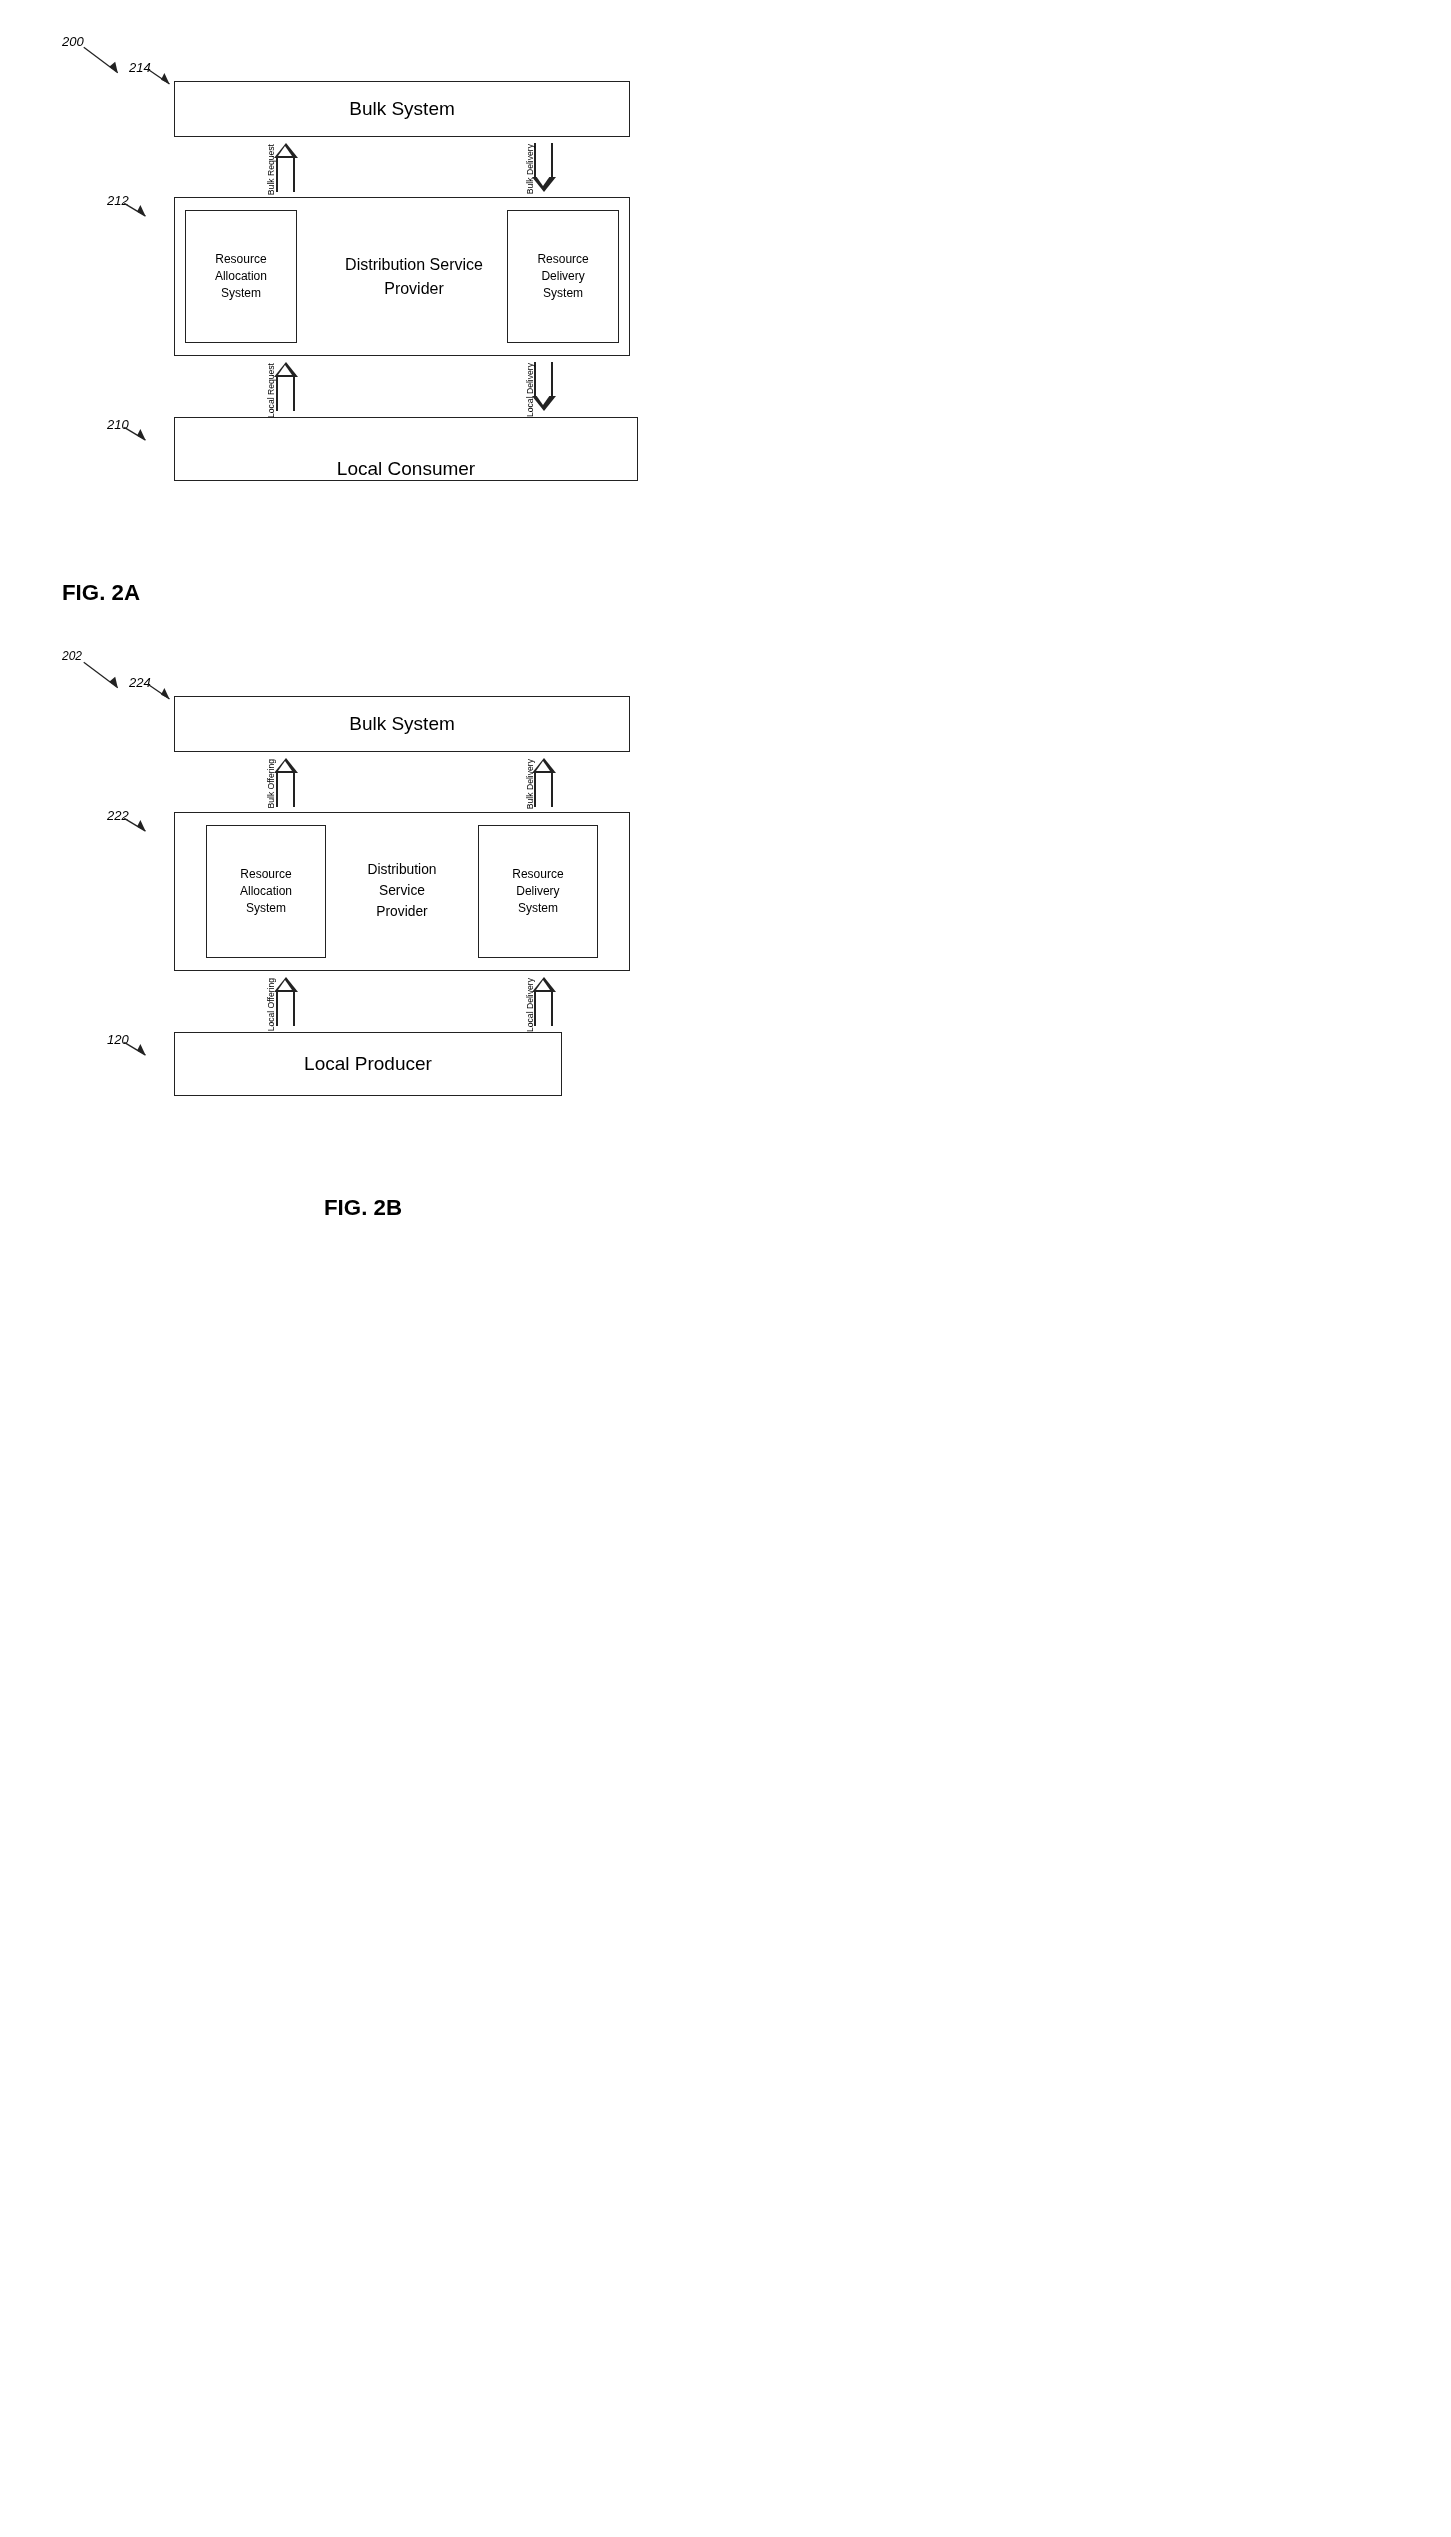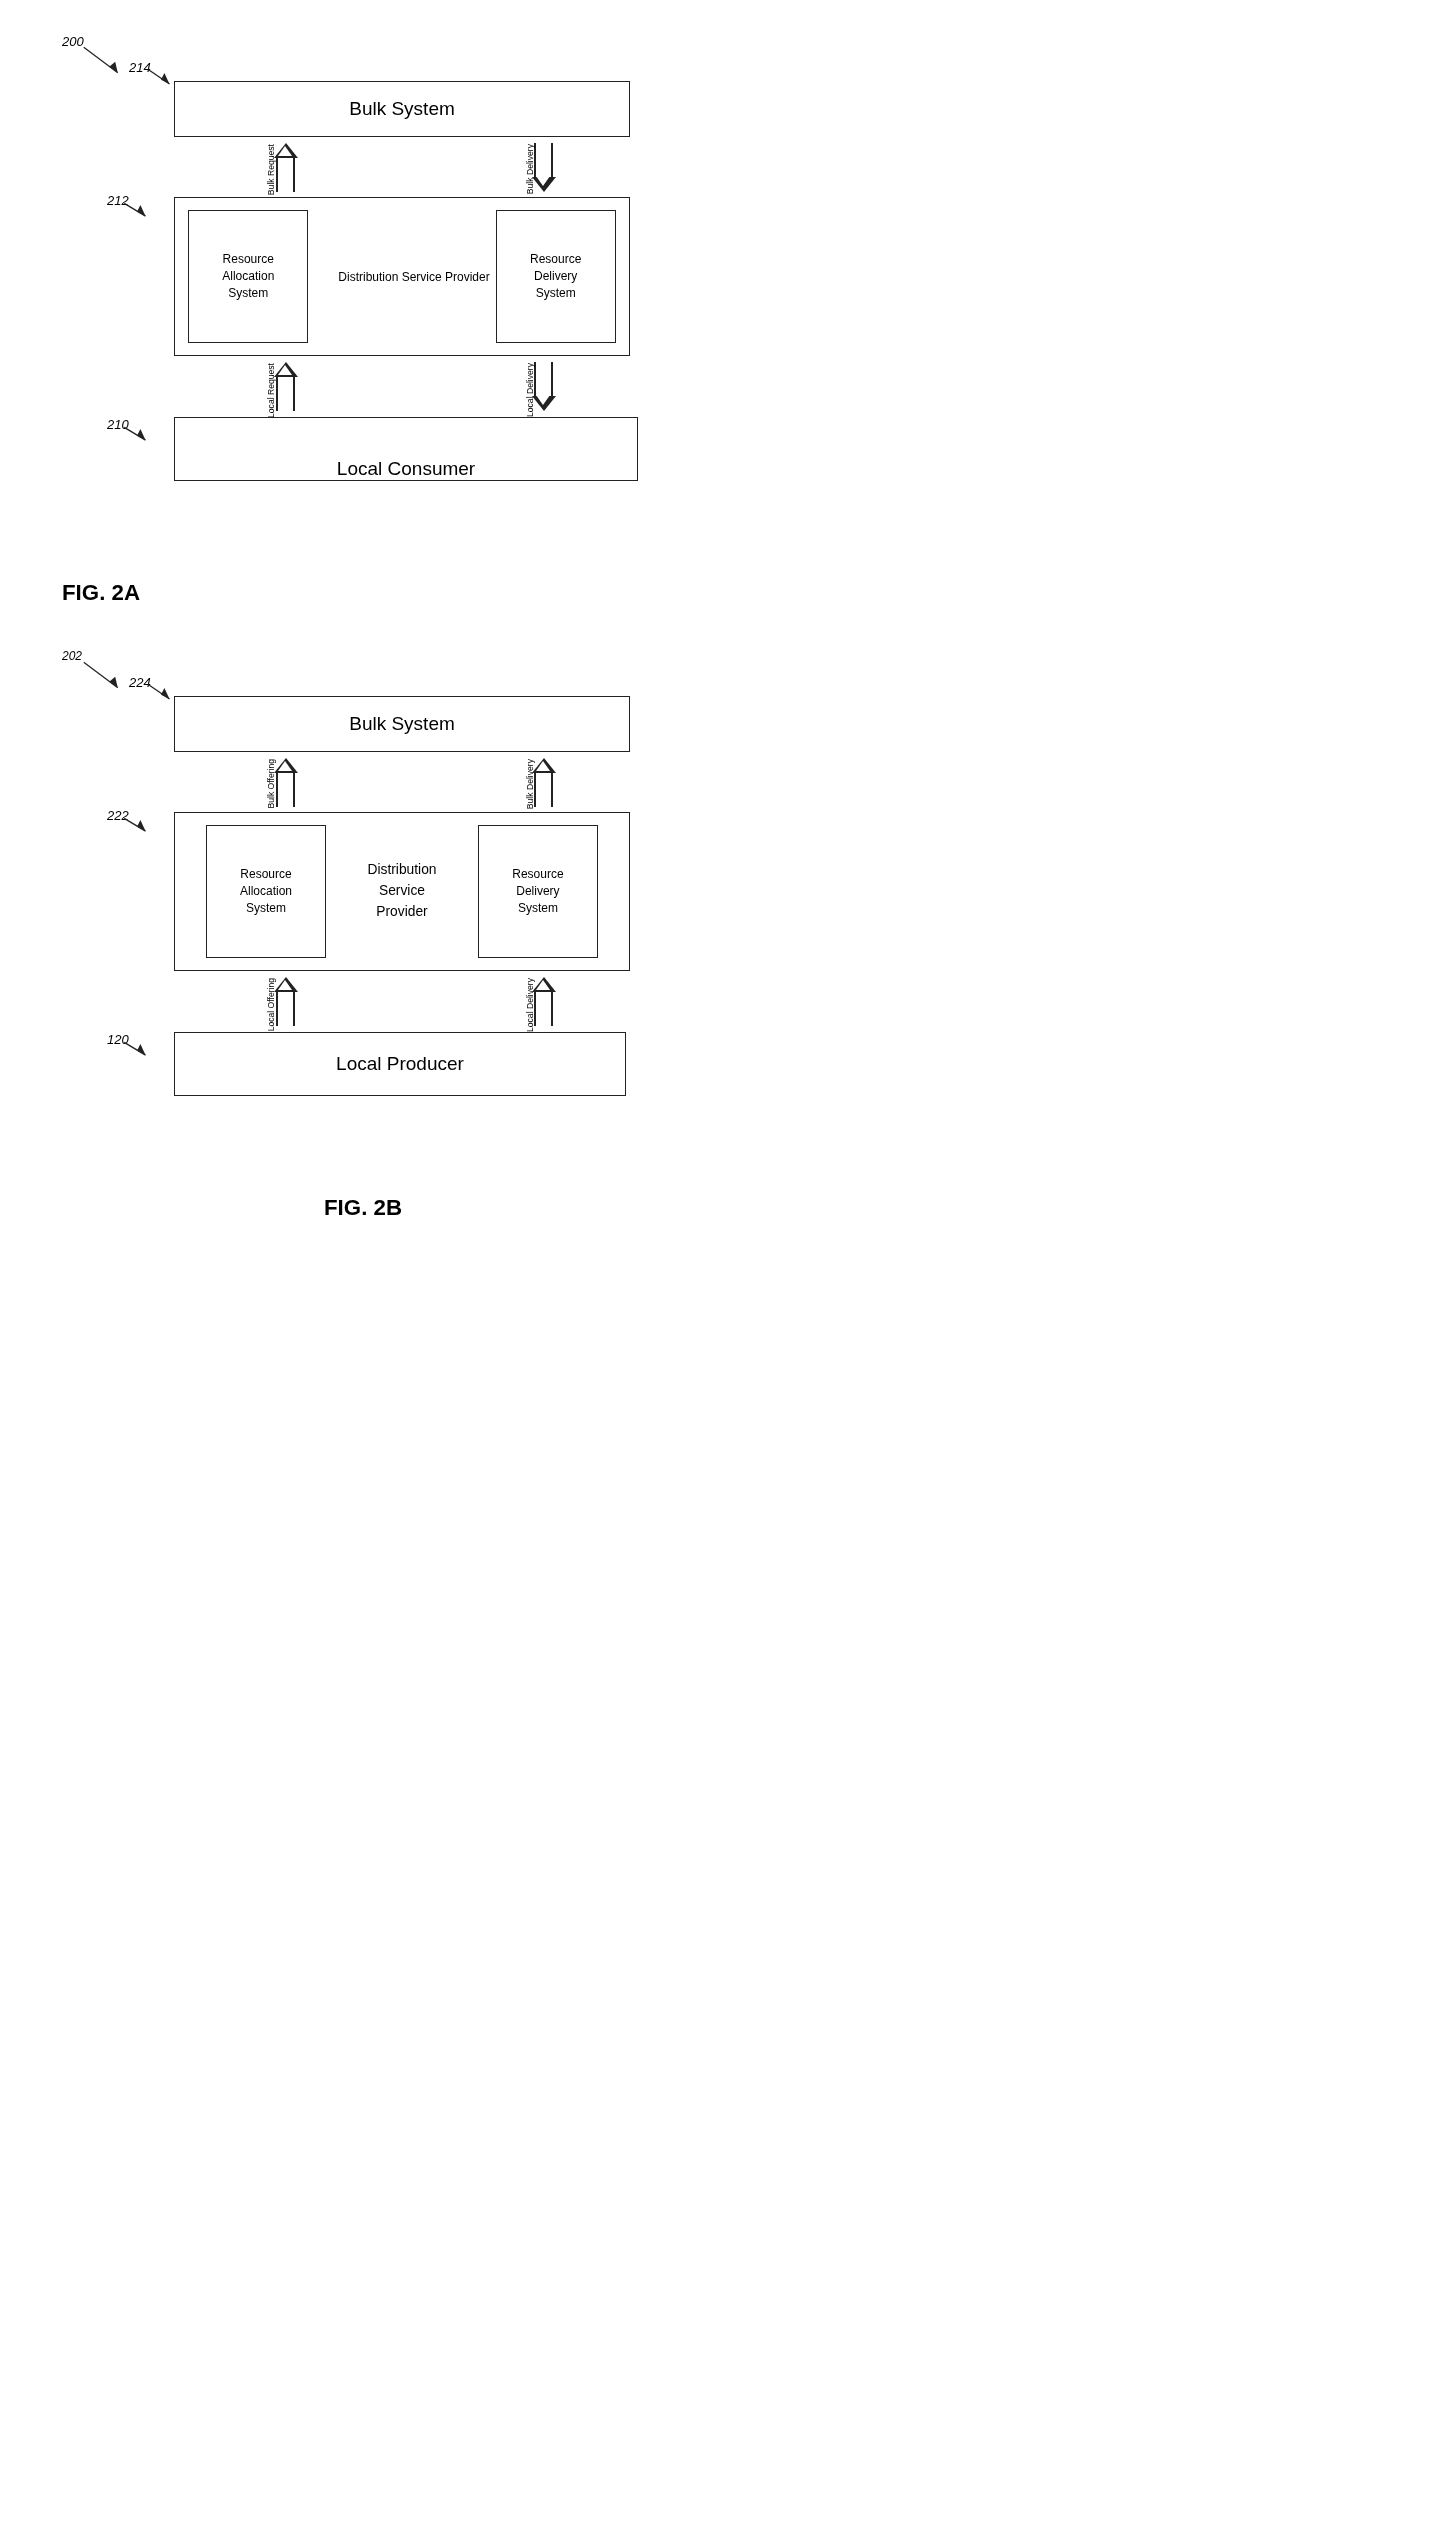--- a/index.html
+++ b/index.html
@@ -77,21 +77,21 @@
       <line x1="5" y1="5" x2="30" y2="20" stroke="#222" stroke-width="1.5"></line>
       <polygon points="30,20 20,15 24,7" fill="#222"></polygon>
     </svg>
 
     <div style="position:absolute; top:163px; left:112px; width:456px; height:159px; border:1.7px solid #222; background:#fff; display:flex; align-items:center; justify-content:space-around; padding:10.3px;">
 
       <div style="border:1.7px solid #222; width:120px; height:133px; display:flex; align-items:center; justify-content:center; text-align:center; font-size:12px; line-height:1.4;">
         <span>Resource<br>Allocation<br>System</span>
       </div>
 
-      <div style="font-size:12px; text-align:center; line-height:1.5;margin-left:24px;">
+      <div style="font-size:16px; text-align:center; line-height:1.5;margin-left:24px;">
         <span>Distribution
 Service
 Provider</span>
       </div>
 
       <div style="border:1.7px solid #222; width:120px; height:133px; display:flex; align-items:center; justify-content:center; text-align:center; font-size:12px; line-height:1.4;">
         <span>Resource<br>Delivery<br>System</span>
       </div>
     </div>
 
@@ -208,21 +208,21 @@
       </div>
       <span style="font-size:8.6px;writing-mode:vertical-rl;transform:rotate(180deg);position:absolute;left:2.6px;top:6.9px;white-space:nowrap;">Local Delivery</span>
     </div>
 
     <div style="position:absolute; top:383px; left:45px; font-size:13px; font-style:italic;">120</div>
     <svg style="position:absolute; top:389px; left:58px;" width="34" height="24" viewBox="0 0 40 28">
       <line x1="5" y1="5" x2="30" y2="20" stroke="#222" stroke-width="1.5"></line>
       <polygon points="30,20 20,15 24,7" fill="#222"></polygon>
     </svg>
 
-    <div style="position:absolute; top:383px; left:112px; width:452px; height:64px;" class="box">
+    <div style="position:absolute; top:383px; left:112px; width:388px; height:64px;" class="box">
       <span style="font-size:19px;">Local Producer</span>
     </div>
 
     <div style="height:477px;"></div>
   </div>
 
   <div style="font-size:22.3px; font-weight:bold; text-align:center; width:602px; margin-bottom:26px;">FIG. 2B</div>
 
 </div>
 

